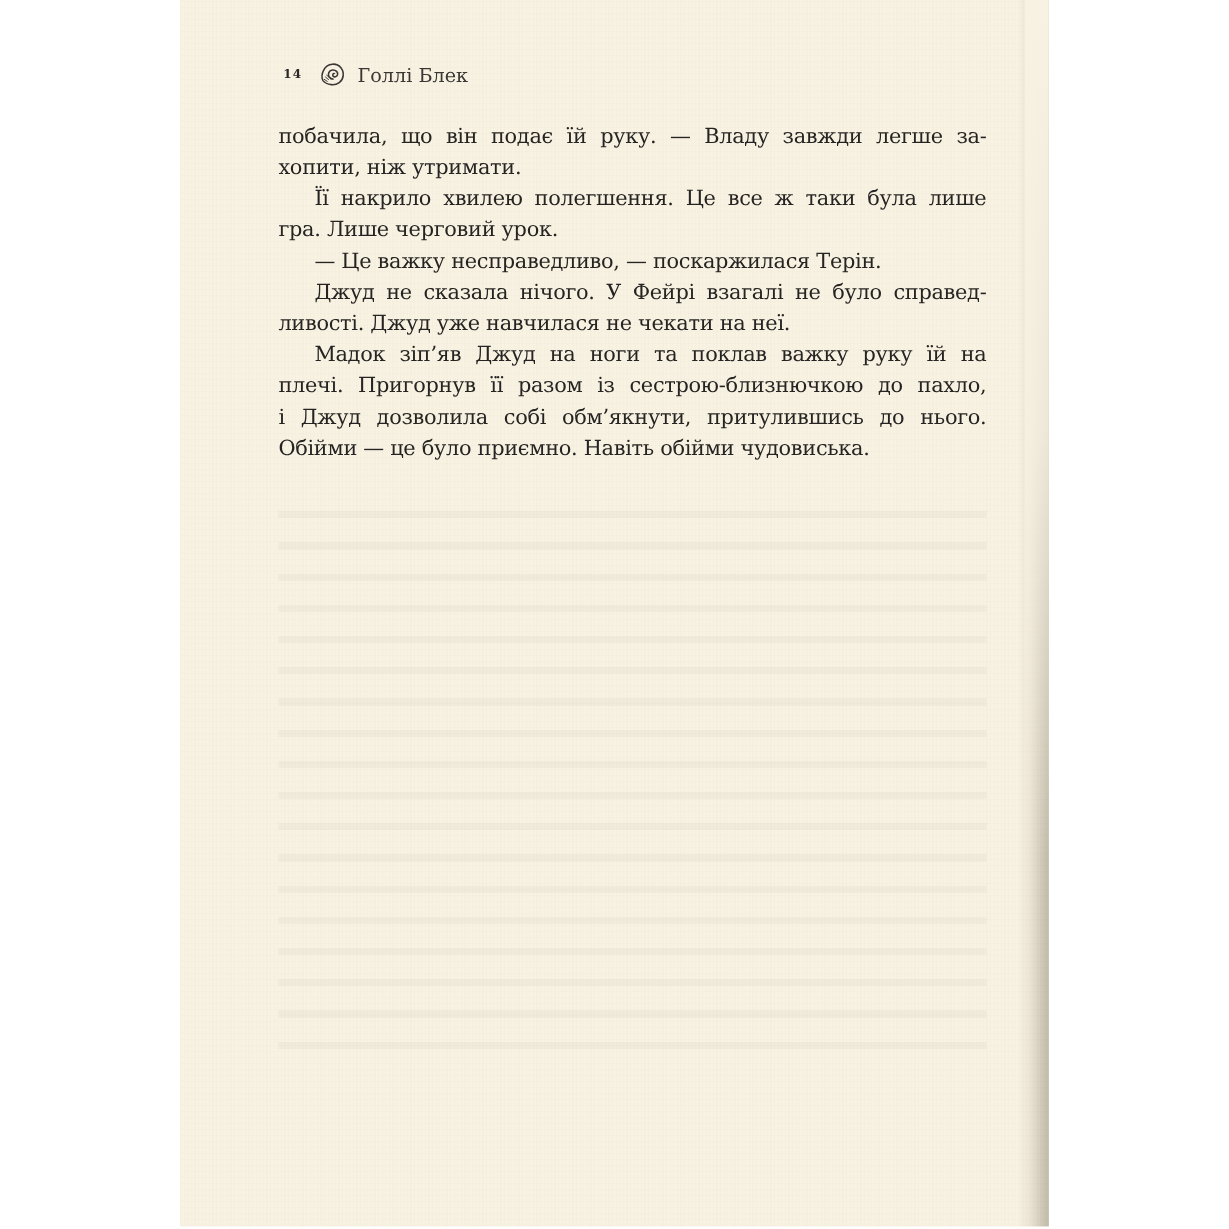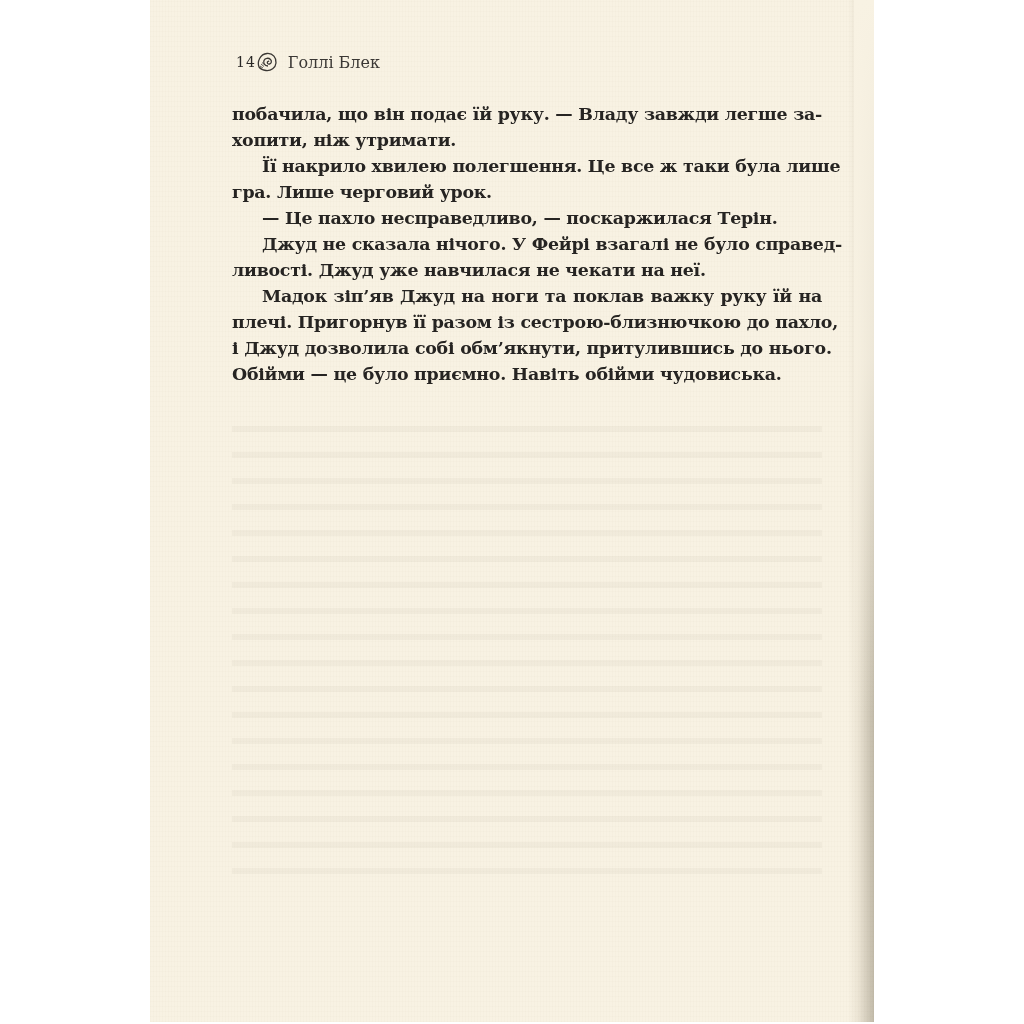--- a/index.html
+++ b/index.html
@@ -41,23 +41,24 @@
       position: absolute;
       left: 236px;
       top: 50px;
       height: 24px;
       display: flex;
       align-items: center;
       font-family: "DejaVu Serif", serif;
       color: #2a2826;
     }
     .page-number {
-      font-size: 14px;
-      font-weight: normal;
+      font-size: 10px;
+      font-weight: bold;
       letter-spacing: 1px;
+      margin-right: 14px;
     }
     .snail-icon {
       width: 22px;
       height: 22px;
       margin-right: 10px;
       display: inline-block;
     }
     .running-head {
       font-size: 16px;
       font-weight: normal;
@@ -65,21 +66,21 @@
     }
     .body-text {
       position: absolute;
       left: 232px;
       top: 101px;
       width: 590px;
       font-family: "DejaVu Serif", serif;
       font-size: 17.4px;
       line-height: 26px;
       color: #262422;
-      font-weight: bold;
+      font-weight: normal;
       letter-spacing: -0.25px;
     }
     .line {
       display: block;
       white-space: nowrap;
       text-align: justify;
       text-align-last: justify;
       height: 26px;
     }
     .line.last {
@@ -116,21 +117,21 @@
     </svg>
   </span>
   <span class="running-head">Голлі Блек</span>
 </div>
 
 <div class="body-text">
   <span class="line">побачила, що він подає їй руку. — Владу завжди легше за-</span>
   <span class="line last">хопити, ніж утримати.</span>
   <span class="line indent">Її накрило хвилею полегшення. Це все ж таки була лише</span>
   <span class="line last">гра. Лише черговий урок.</span>
-  <span class="line indent last">— Це пахло несправедливо, — поскаржилася Терін.</span>
+  <span class="line indent last">— Це важку несправедливо, — поскаржилася Терін.</span>
   <span class="line indent">Джуд не сказала нічого. У Фейрі взагалі не було справед-</span>
   <span class="line last">ливості. Джуд уже навчилася не чекати на неї.</span>
   <span class="line indent">Мадок зіп’яв Джуд на ноги та поклав важку руку їй на</span>
   <span class="line">плечі. Пригорнув її разом із сестрою-близнючкою до пахло,</span>
   <span class="line">і Джуд дозволила собі обм’якнути, притулившись до нього.</span>
   <span class="line last">Обійми — це було приємно. Навіть обійми чудовиська.</span>
 </div>
 
 <div class="bleed"></div>
 

